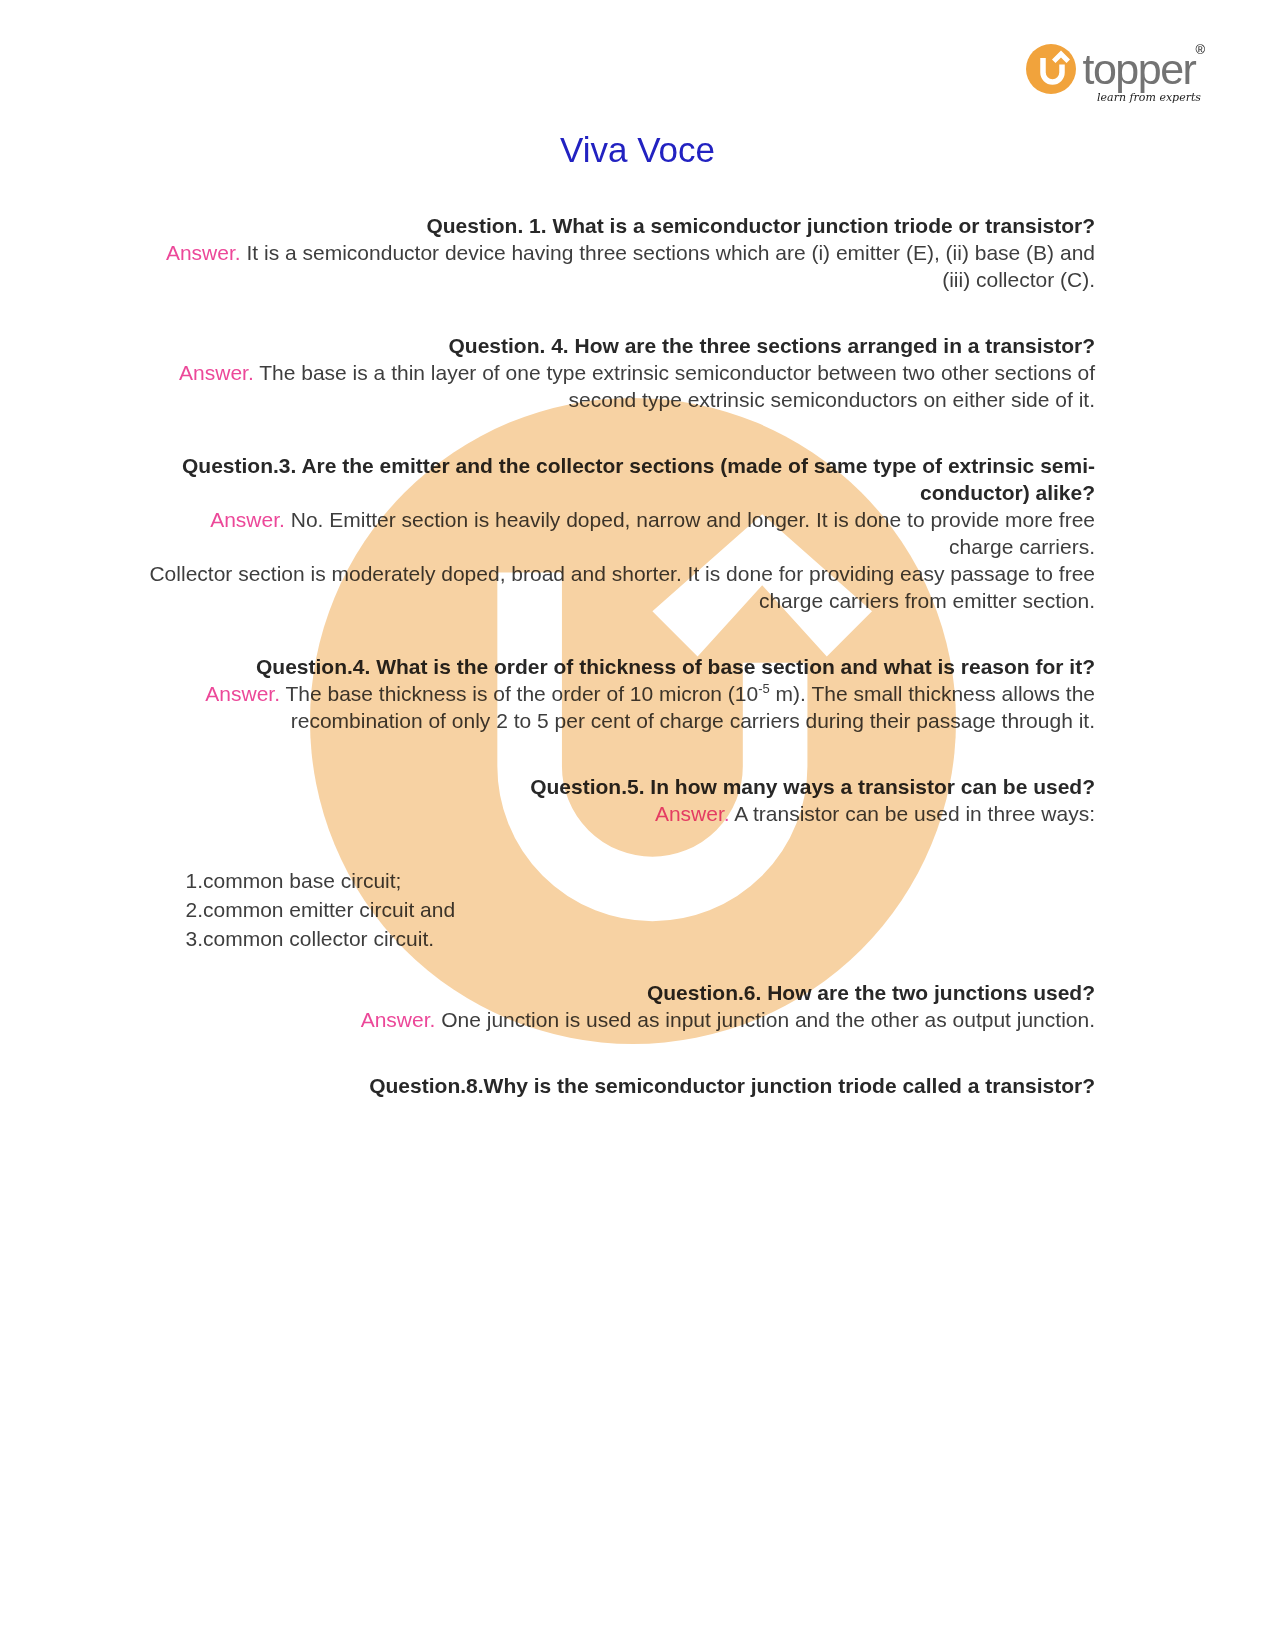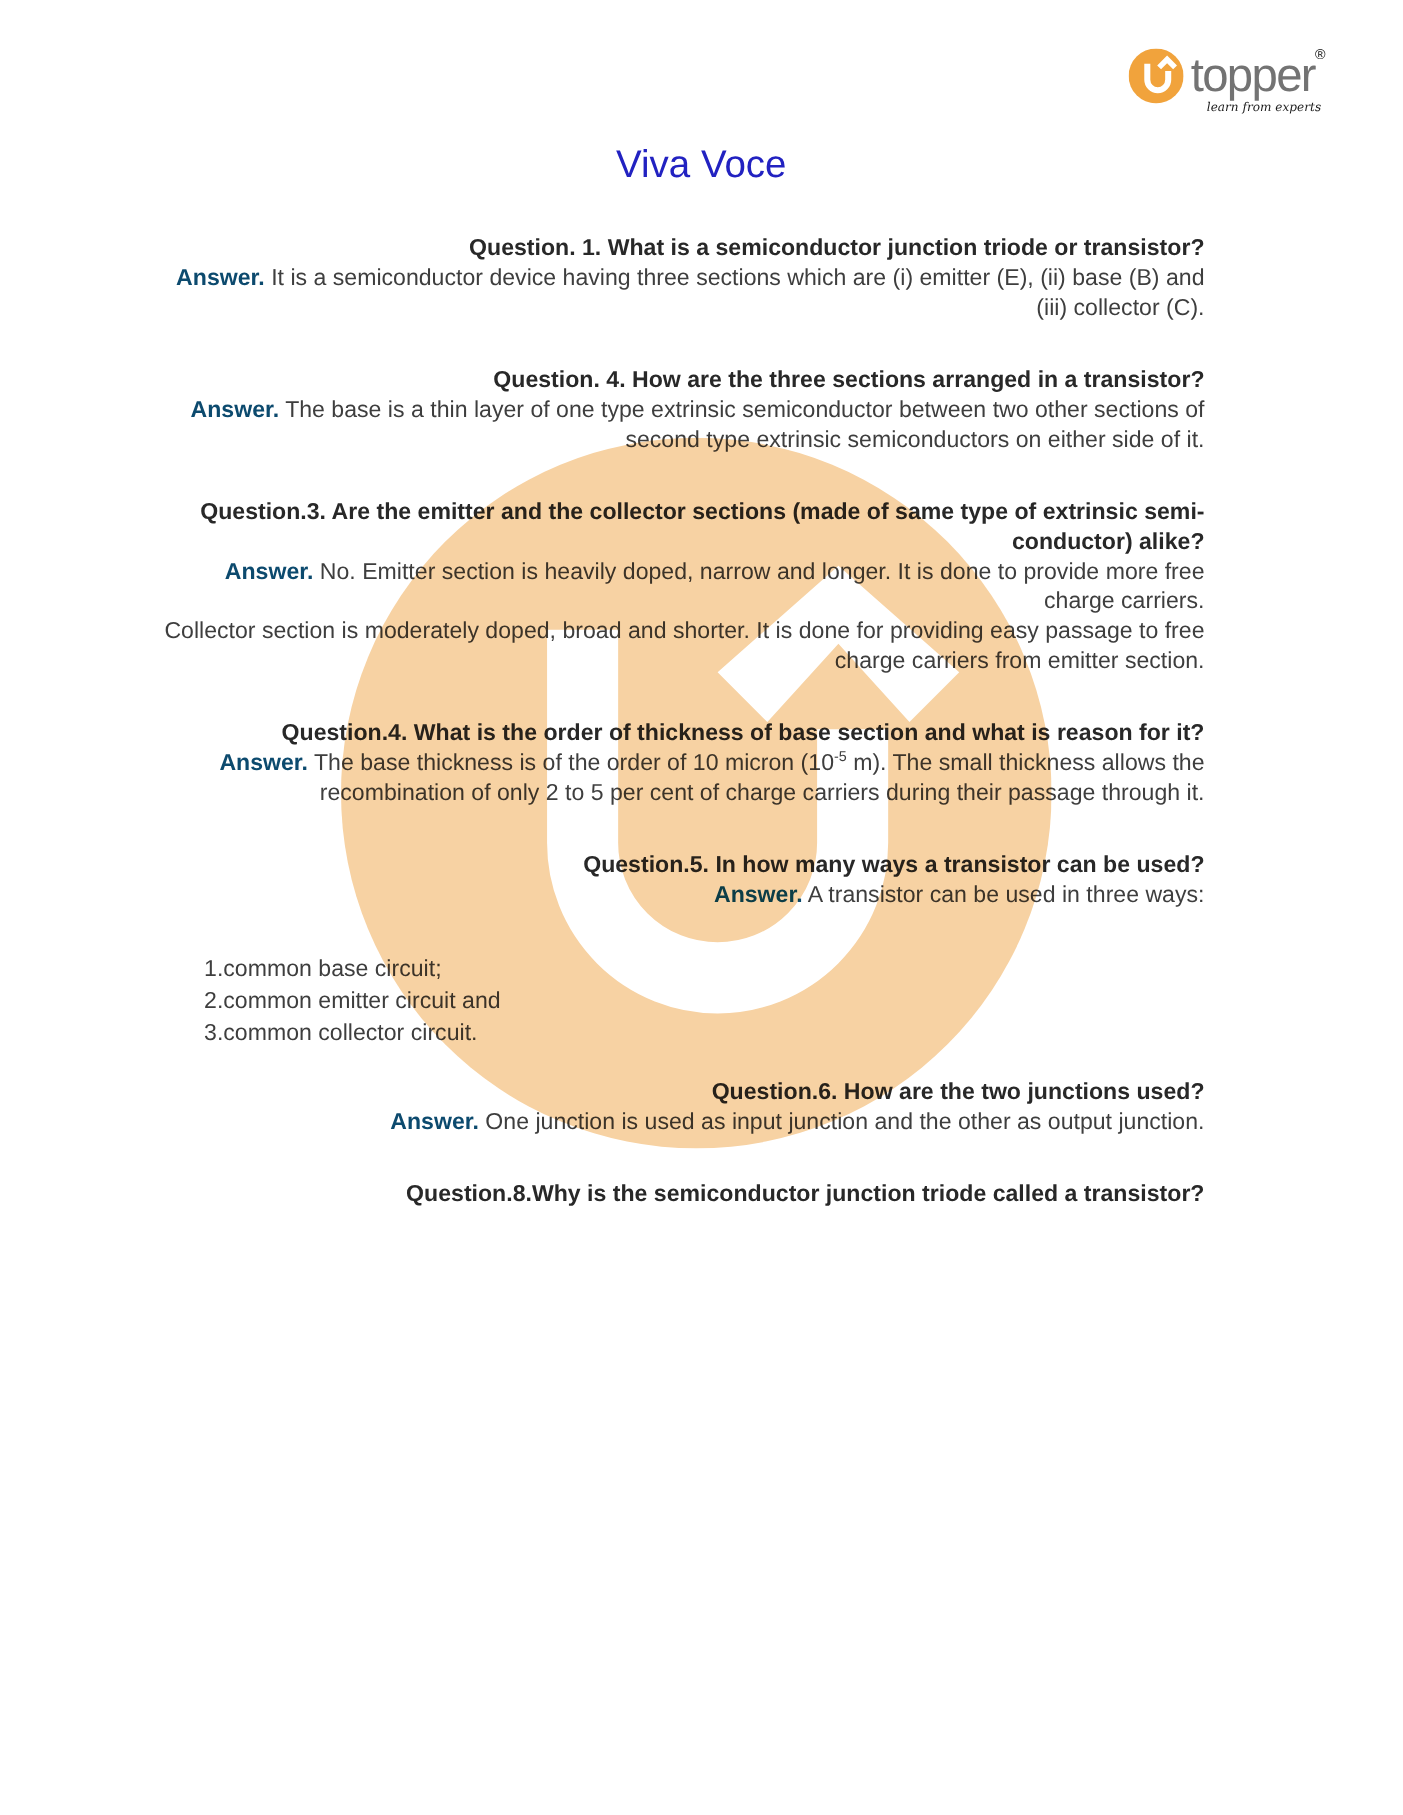--- a/index.html
+++ b/index.html
@@ -68,22 +68,22 @@
     font-size: 21px;
     line-height: 27px;
     color: #3E3E3E;
   }
   .block { margin-bottom: 39px; text-align: right; }
   .q {
     font-weight: bold;
     color: #282828;
   }
   .ans-label {
-    font-weight: bold;
-    color: #0c4a6e;
+    font-weight: normal;
+    color: #ec4899;
   }
   sup {
     font-size: 13px;
     vertical-align: super;
     line-height: 0;
   }
 
   
   .list-block { margin-bottom: 26px; }
   .list-item {

